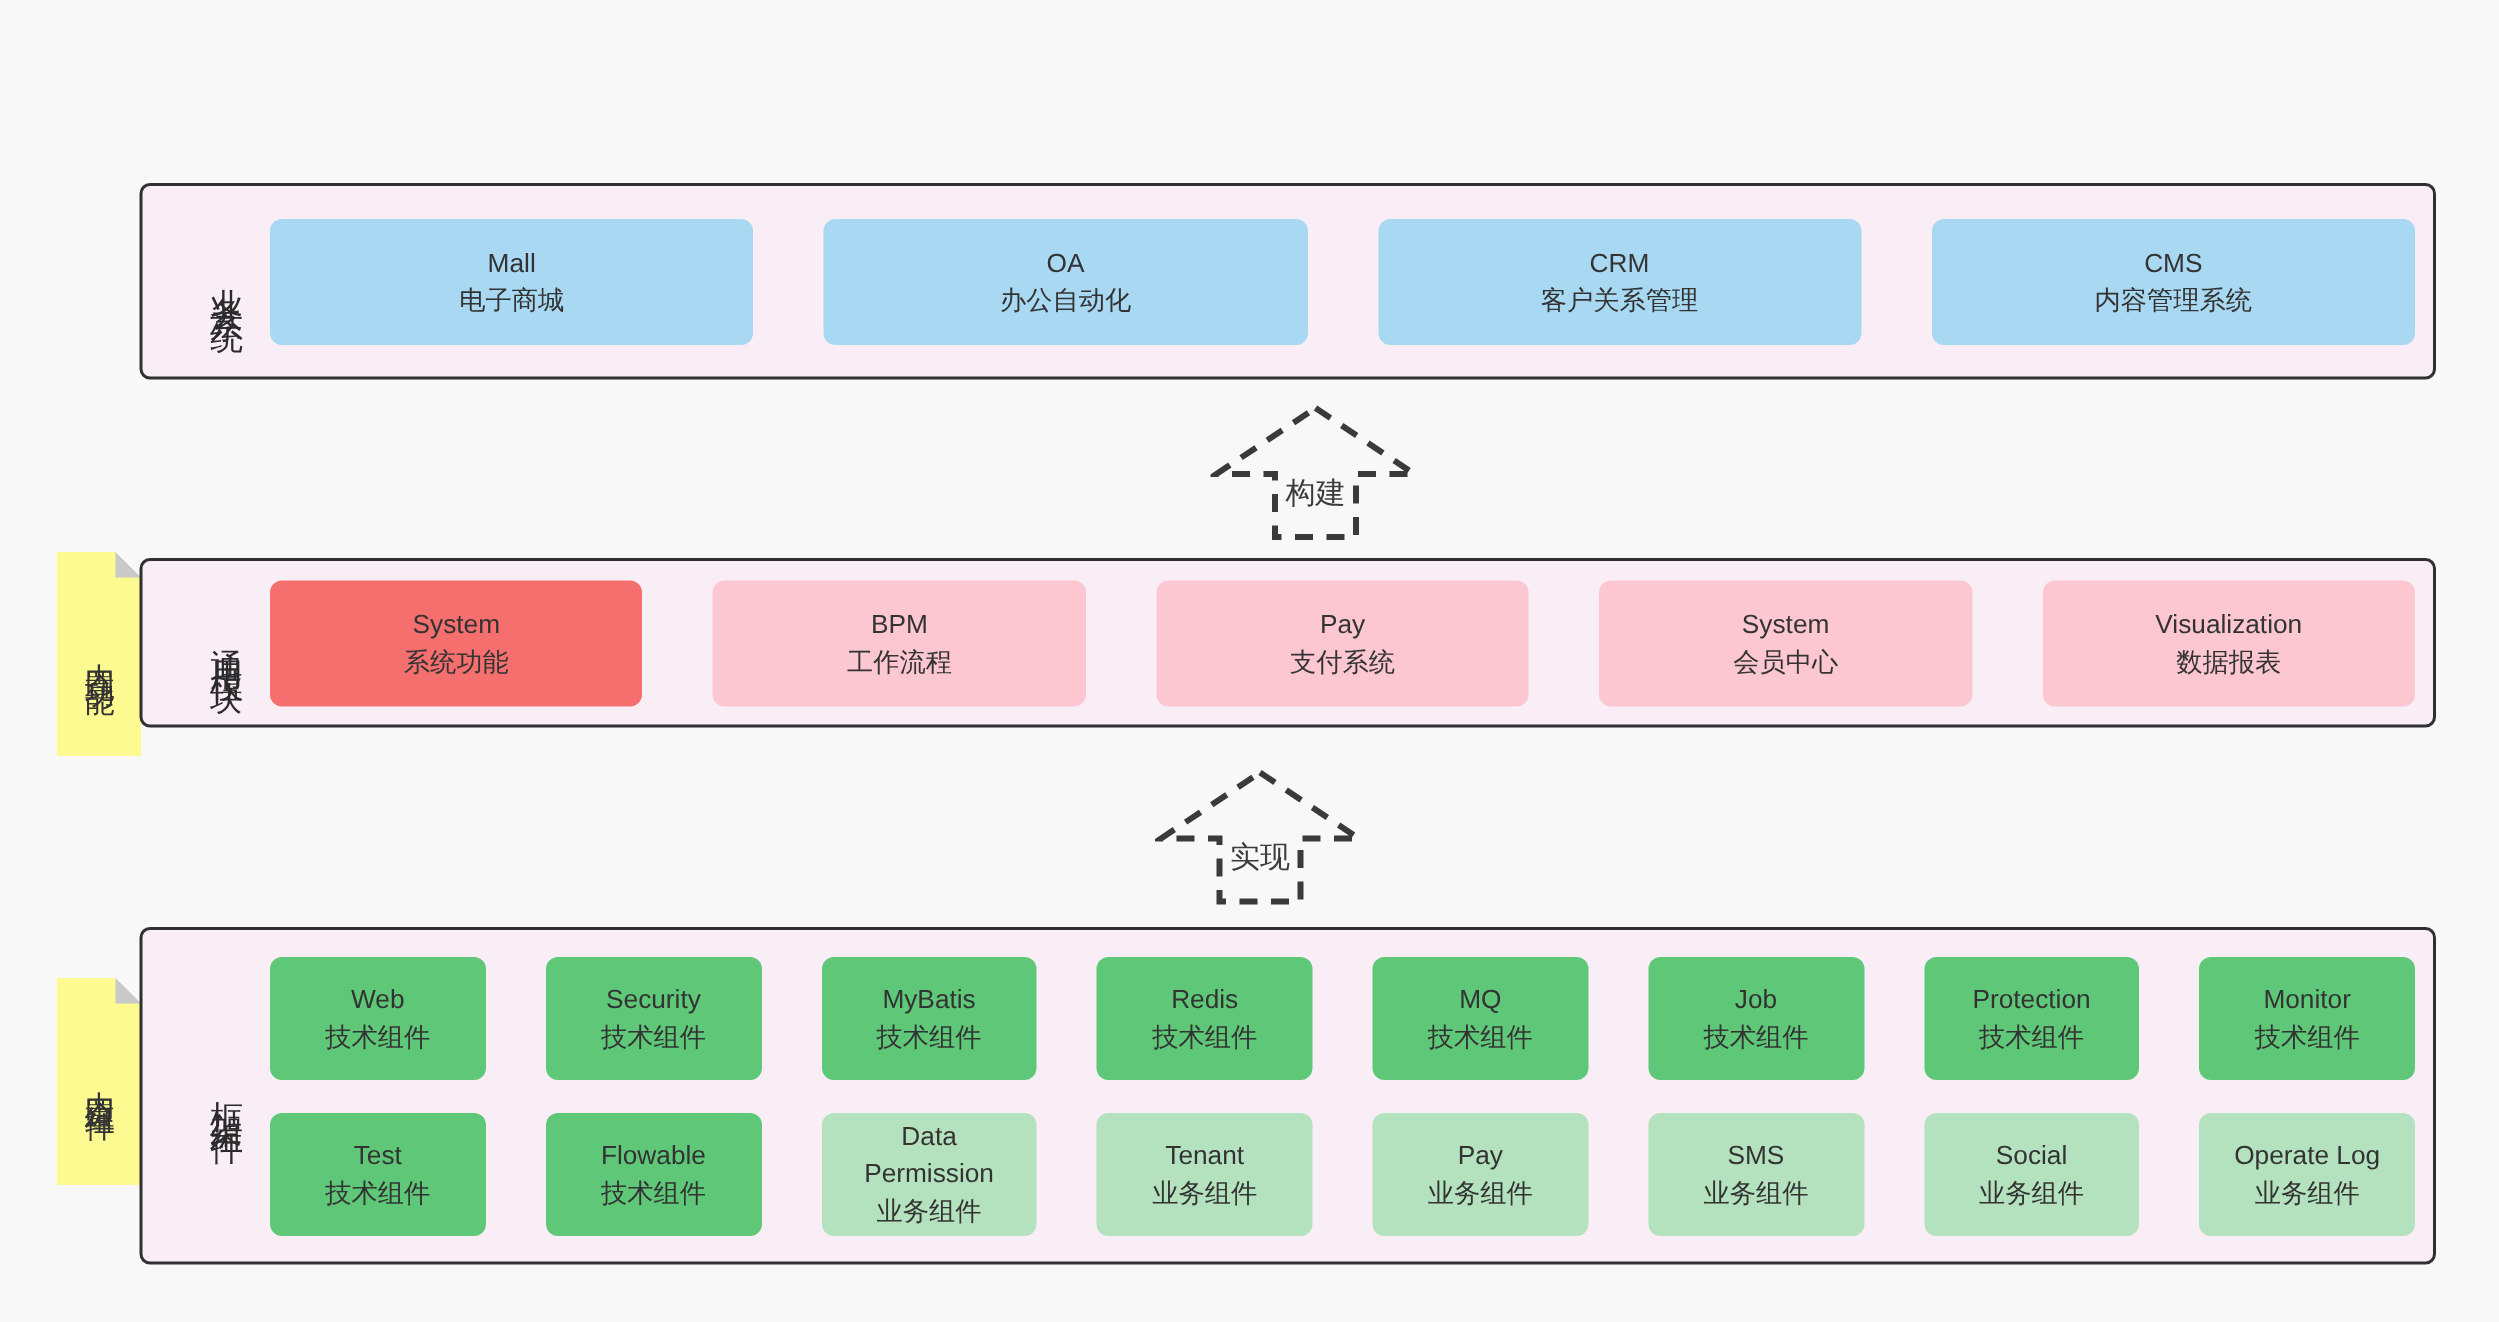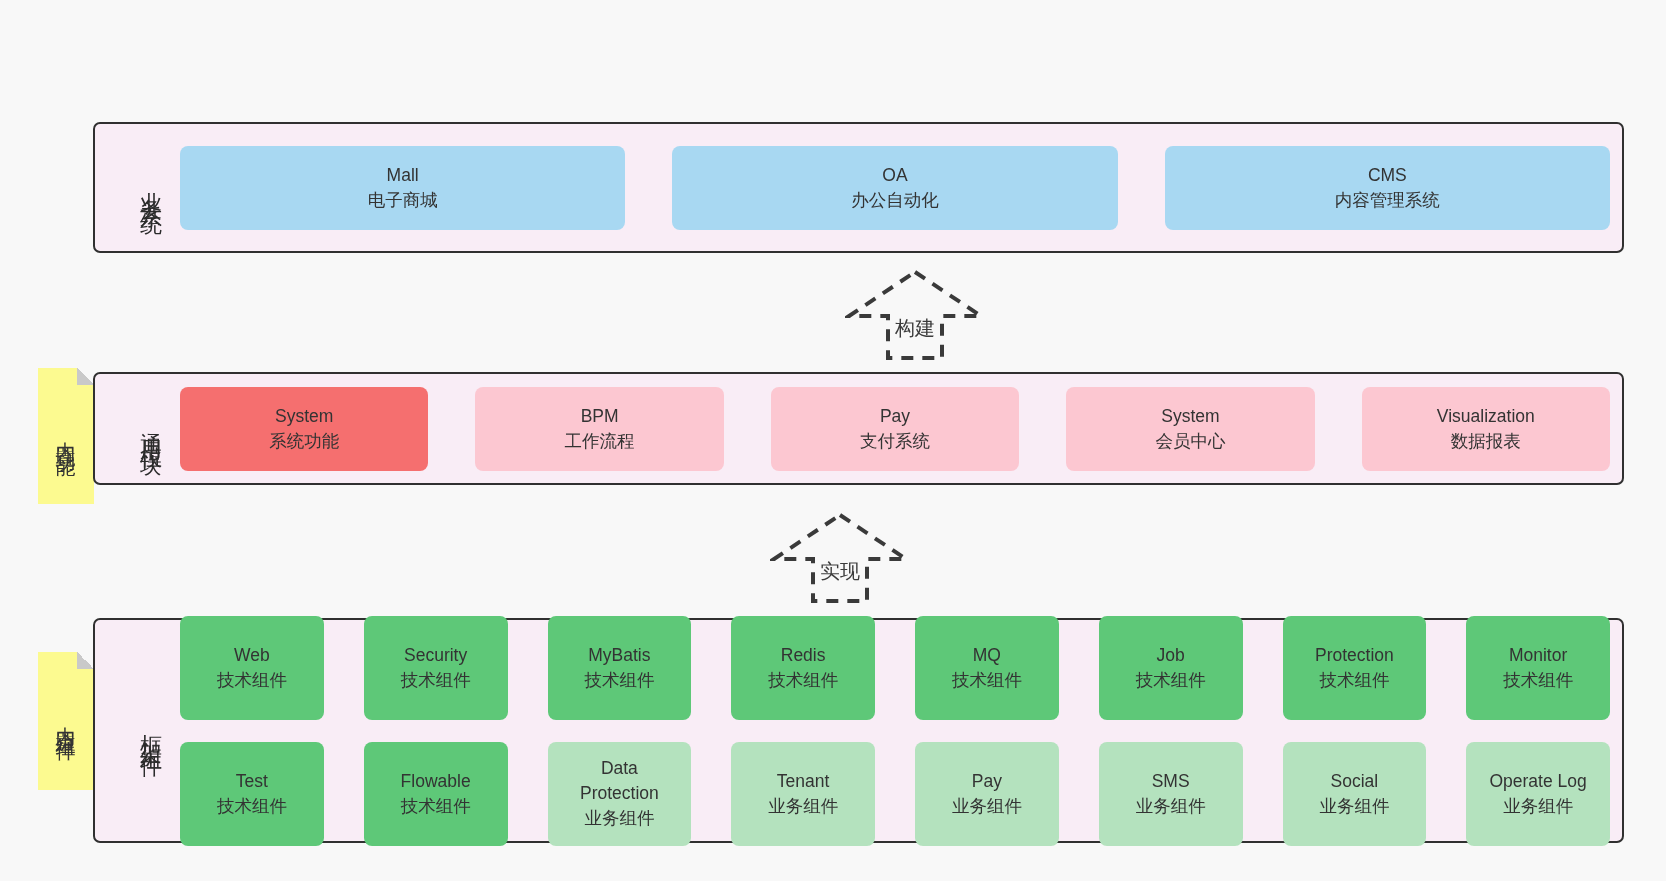--- a/index.html
+++ b/index.html
@@ -34,21 +34,21 @@
   .rows{flex:1;display:flex;flex-direction:column;gap:22px;}
   .rows .band-row{gap:40px;}
   
   .box{
     flex:1;display:flex;flex-direction:column;align-items:center;justify-content:center;
     text-align:center;border-radius:8px;
     font-size:17.5px;line-height:1.42;color:#333;
     padding:0 4px;box-sizing:border-box;
   }
   .band--single .box{height:84px;}
-  .band--double .box{height:104px;}
+  .band--double .box{height:82px;}
   .box[data-variant="blue"]{background:var(--blue,#a8d8f2);}
   .box[data-variant="red"]{background:var(--red,#f56f6f);}
   .box[data-variant="pink"]{background:var(--pink,#fcc7d1);}
   .box[data-variant="green"]{background:var(--green,#5ec878);}
   .box[data-variant="green-light"]{background:var(--green_light,#b4e2be);}
   .title-wrap .box-title{max-width:100px;}
   
   .sticky{
     position:absolute;left:38px;width:56px;box-sizing:border-box;
     background:var(--yellow,#fcfa90);
@@ -83,27 +83,31 @@
     <div class="band-row">
       <div class="box" data-variant="blue">
         <span class="box-title">Mall</span>
         <span class="box-sub">电子商城</span>
       </div>
       <div class="box" data-variant="blue">
         <span class="box-title">OA</span>
         <span class="box-sub">办公自动化</span>
       </div>
       <div class="box" data-variant="blue">
+        <span class="box-title">CRM</span>
+        <span class="box-sub">客户关系管理</span>
+      </div>
+      <div class="box" data-variant="blue">
         <span class="box-title">CMS</span>
         <span class="box-sub">内容管理系统</span>
       </div>
     </div>
   </section>
 
-  <div class="arrow" style="left:845px;top:269px;">
+  <div class="arrow" style="left:807px;top:269px;">
     <svg viewBox="0 0 140 92">
       <path d="M70 3 L136 47 L97 47 L97 89 L43 89 L43 47 L4 47 Z"></path>
       <text x="70" y="66">构建</text>
     </svg>
   </div>
 
   <div class="sticky" style="top:368px;height:136px;">
     <span class="vtext">内置功能</span>
     <span class="fold"></span>
   </div>
@@ -190,21 +194,21 @@
       <div class="band-row">
         <div class="box" data-variant="green">
           <span class="box-title">Test</span>
           <span class="box-sub">技术组件</span>
         </div>
         <div class="box" data-variant="green">
           <span class="box-title">Flowable</span>
           <span class="box-sub">技术组件</span>
         </div>
         <div class="box title-wrap" data-variant="green-light">
-          <span class="box-title">Data Protection</span>
+          <span class="box-title">Data Permission</span>
           <span class="box-sub">业务组件</span>
         </div>
         <div class="box" data-variant="green-light">
           <span class="box-title">Tenant</span>
           <span class="box-sub">业务组件</span>
         </div>
         <div class="box" data-variant="green-light">
           <span class="box-title">Pay</span>
           <span class="box-sub">业务组件</span>
         </div>

